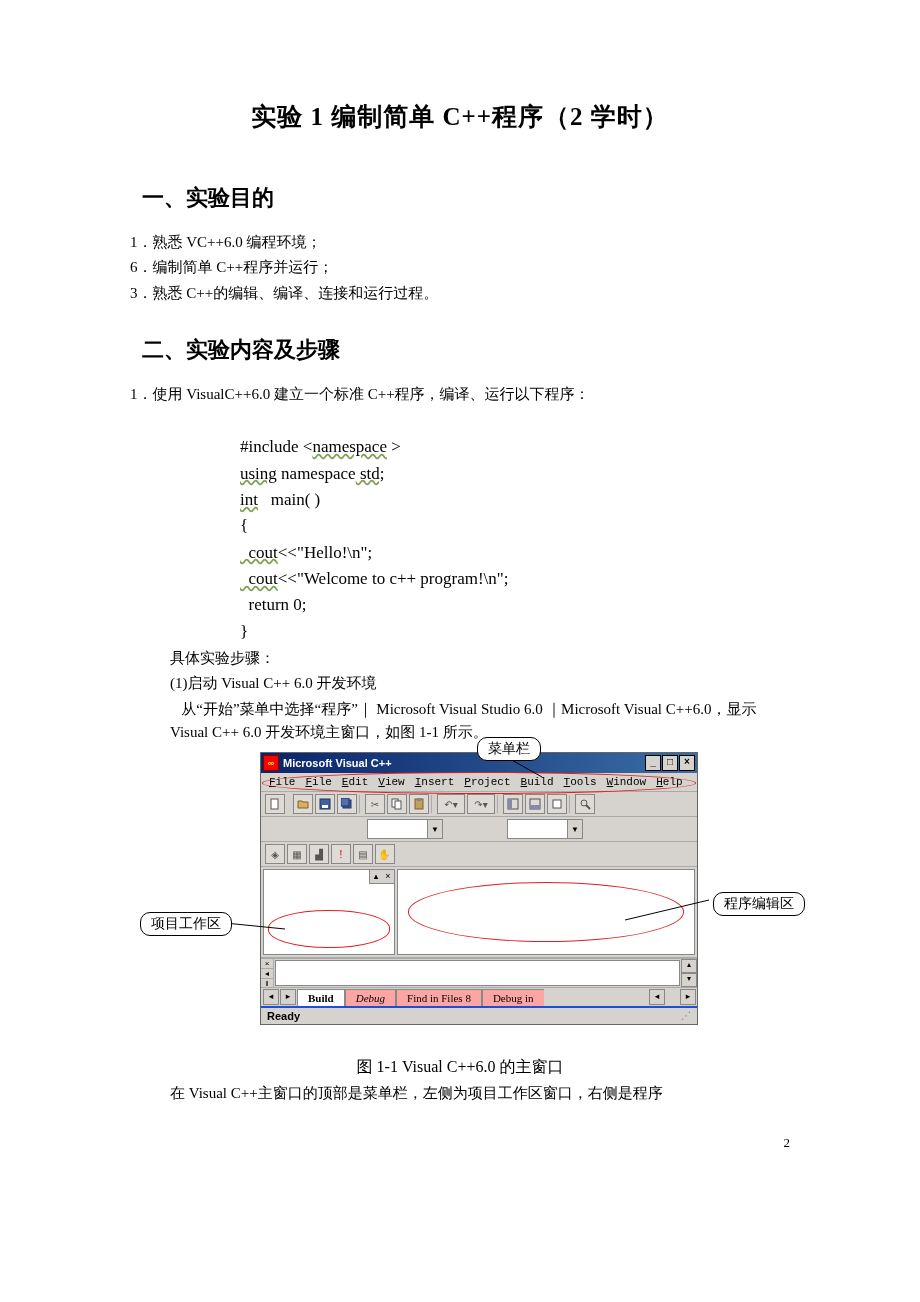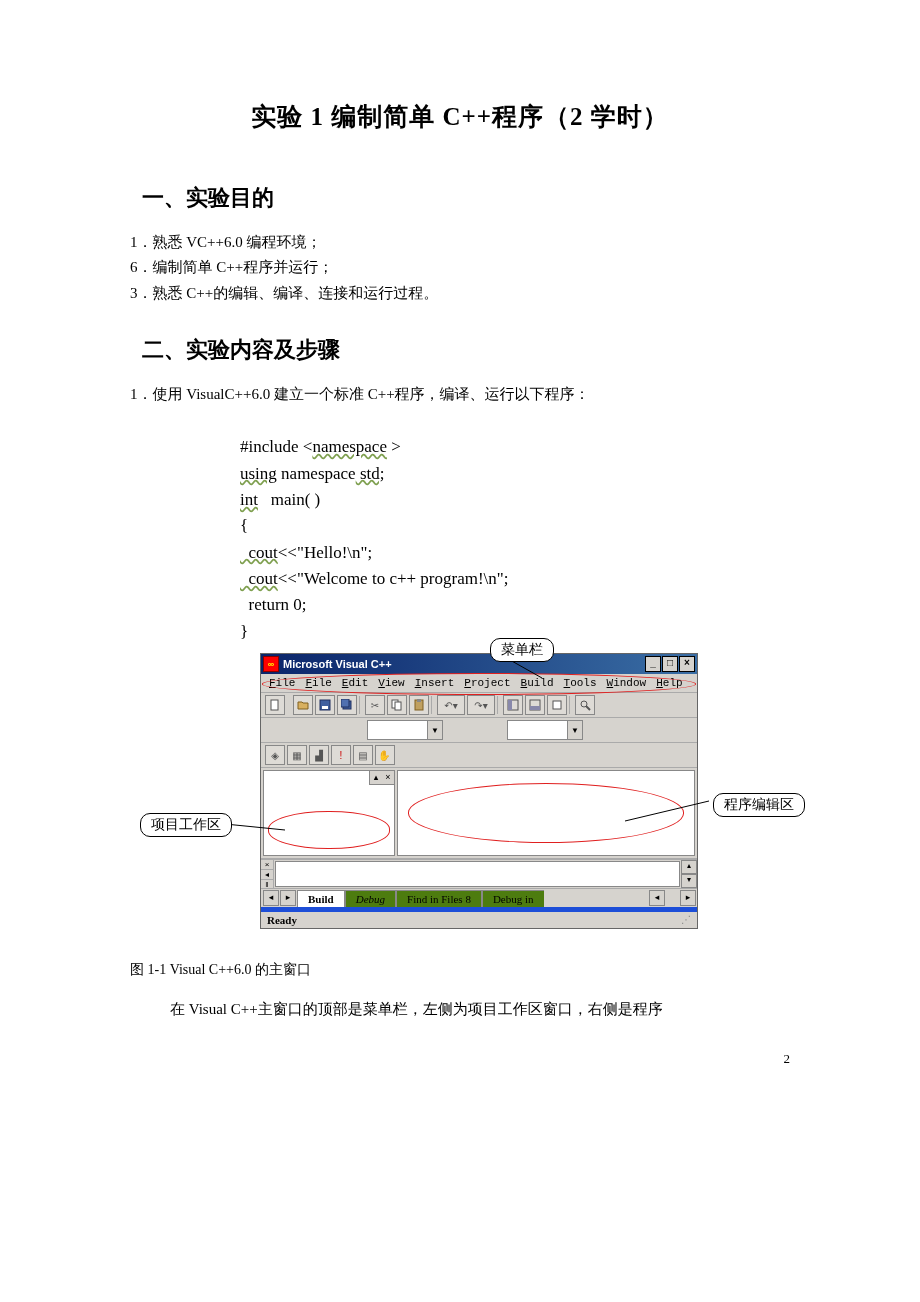--- a/index.html
+++ b/index.html
@@ -133,39 +133,39 @@
   .out-left .ob{flex:1;border-bottom:1px solid #aaa;font-size:8px;text-align:center;line-height:9px;}
   .out-mid{ flex:1; background:#fff; border:1px solid #888;margin:1px;}
   .out-rightbar{width:16px;display:flex;flex-direction:column;gap:0;}
   .out-rightbar .sb{flex:1;border:1px solid #888;background:#d6d3ce;font-size:8px;text-align:center;}
   .tabbar{
     display:flex;align-items:center;background:#d6d3ce;height:18px;font-size:11px;
     border-top:1px solid #aaa;padding-left:2px;
   }
   .tabbar .tab-nav{width:14px;height:14px;border:1px solid #888;text-align:center;line-height:12px;font-size:9px;margin-right:1px;background:#d6d3ce;}
   .tabbar .tab{
-    height:16px;padding:0 10px;border-top:1px solid #888;border-left:1px solid #888;border-right:1px solid #888;background:#4d7c0f;
+    height:16px;padding:0 10px;border-top:1px solid #888;border-left:1px solid #888;border-right:1px solid #888;background:#fca5a5;
     font-family: "Times New Roman", serif; line-height:16px;
   }
   .tabbar .tab.sel{background:#fff;font-weight:bold;}
   .tabbar .tab.deb{font-style:italic;}
   .status{
-    background:#d6d3ce;padding:2px 6px;font-family:Liberation Serif, serif;font-size:11px;font-weight:bold;border-top:5px solid #1d4ed8;
+    background:#d6d3ce;padding:2px 6px;font-family:Liberation Sans, sans-serif;font-size:11px;font-weight:bold;border-top:2px solid #1d4ed8;
   }
   .resize-grip{float:right;color:#888;font-size:10px;font-weight:normal;}
   .callout {
     position:absolute; background:#fff; border:1px solid #000; border-radius:10px;
     padding:2px 10px; font-size:14px; z-index:5;white-space:nowrap;
   }
-  .c-top { top:-15px; left:230px;text-align:center; }
+  .c-top { top:-15px; left:217px;text-align:center; }
   .c-left { top:160px; left:-120px; }
   .c-right { top:140px; right:-105px; }
   .c-line { stroke:#000; stroke-width:1; fill:none; }
   .caption {
-    font-size:14px;margin:32px 0 19px 0;font-family:"SimSun",serif;
+    text-align:center;font-size:16px;margin:32px 0 4px 0;font-family:"SimSun",serif;
   }
   .pagenum { text-align:right; font-size:13px; margin-top:30px; padding-right:0px;}
   .contlines{ font-family: "SimSun", serif; }
 </style>
 </head>
 <body>
 
 <div class="page">
 
   <h1 class="title">实验 1   编制简单 C++程序（2 学时）</h1>
@@ -187,20 +187,25 @@
   <div class="code-block">
 <span><span>#include &lt;</span><span class="und">namespace</span><span> &gt;</span></span>
 <span><span class="und">using</span><span> namespace</span><span class="und"> std;</span></span>
 <span><span class="und">int</span><span>   main( )</span></span>
 <span>{</span>
 <span><span class="und">  cout</span><span>&lt;&lt;"Hello!\n";</span></span>
 <span><span class="und">  cout</span><span>&lt;&lt;"Welcome to c++ program!\n";</span></span>
 <span>  return 0;</span>
 <span>}</span></div>
 
+  <div class="body-text">
+    <div class="para" style="margin-left:40px;">具体实验步骤：</div>
+    <div class="para" style="margin-left:40px;">(1)启动 Visual C++ 6.0 开发环境</div>
+    <div class="para step-body contlines" style="margin-left:40px;white-space:pre-wrap;">   从“开始”菜单中选择“程序”｜ Microsoft Visual Studio 6.0 ｜Microsoft Visual C++6.0，显示 Visual C++ 6.0 开发环境主窗口，如图 1-1 所示。</div>
+  </div>
 
   <div class="fig-wrap">
     <div class="callout c-top">菜单栏</div>
     <div class="callout c-left">项目工作区</div>
     <div class="callout c-right">程序编辑区</div>
     <svg style="position:absolute;top:-15px;left:-120px;width:680px;height:300px;pointer-events:none;z-index:4;">
       <line class="c-line" x1="370" y1="22" x2="402" y2="40"></line>
       <line class="c-line" x1="75" y1="185" x2="145" y2="192"></line>
       <line class="c-line" x1="569" y1="163" x2="485" y2="183"></line>
     </svg>

